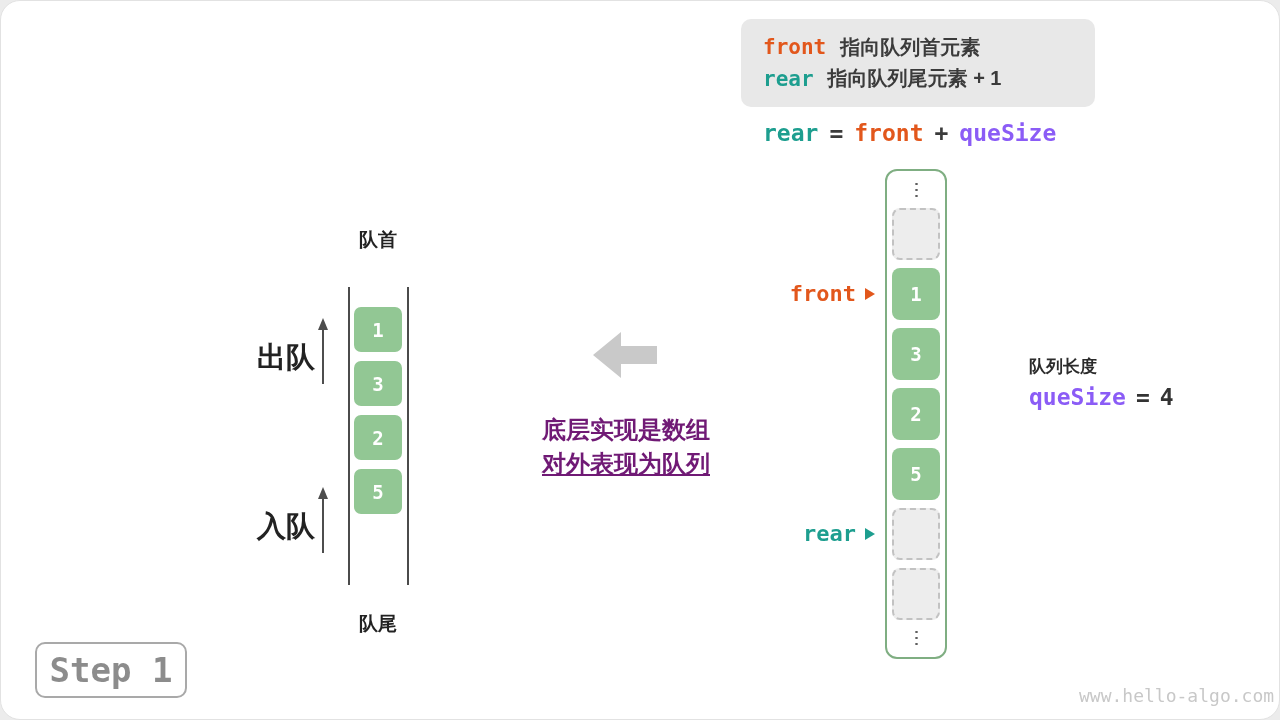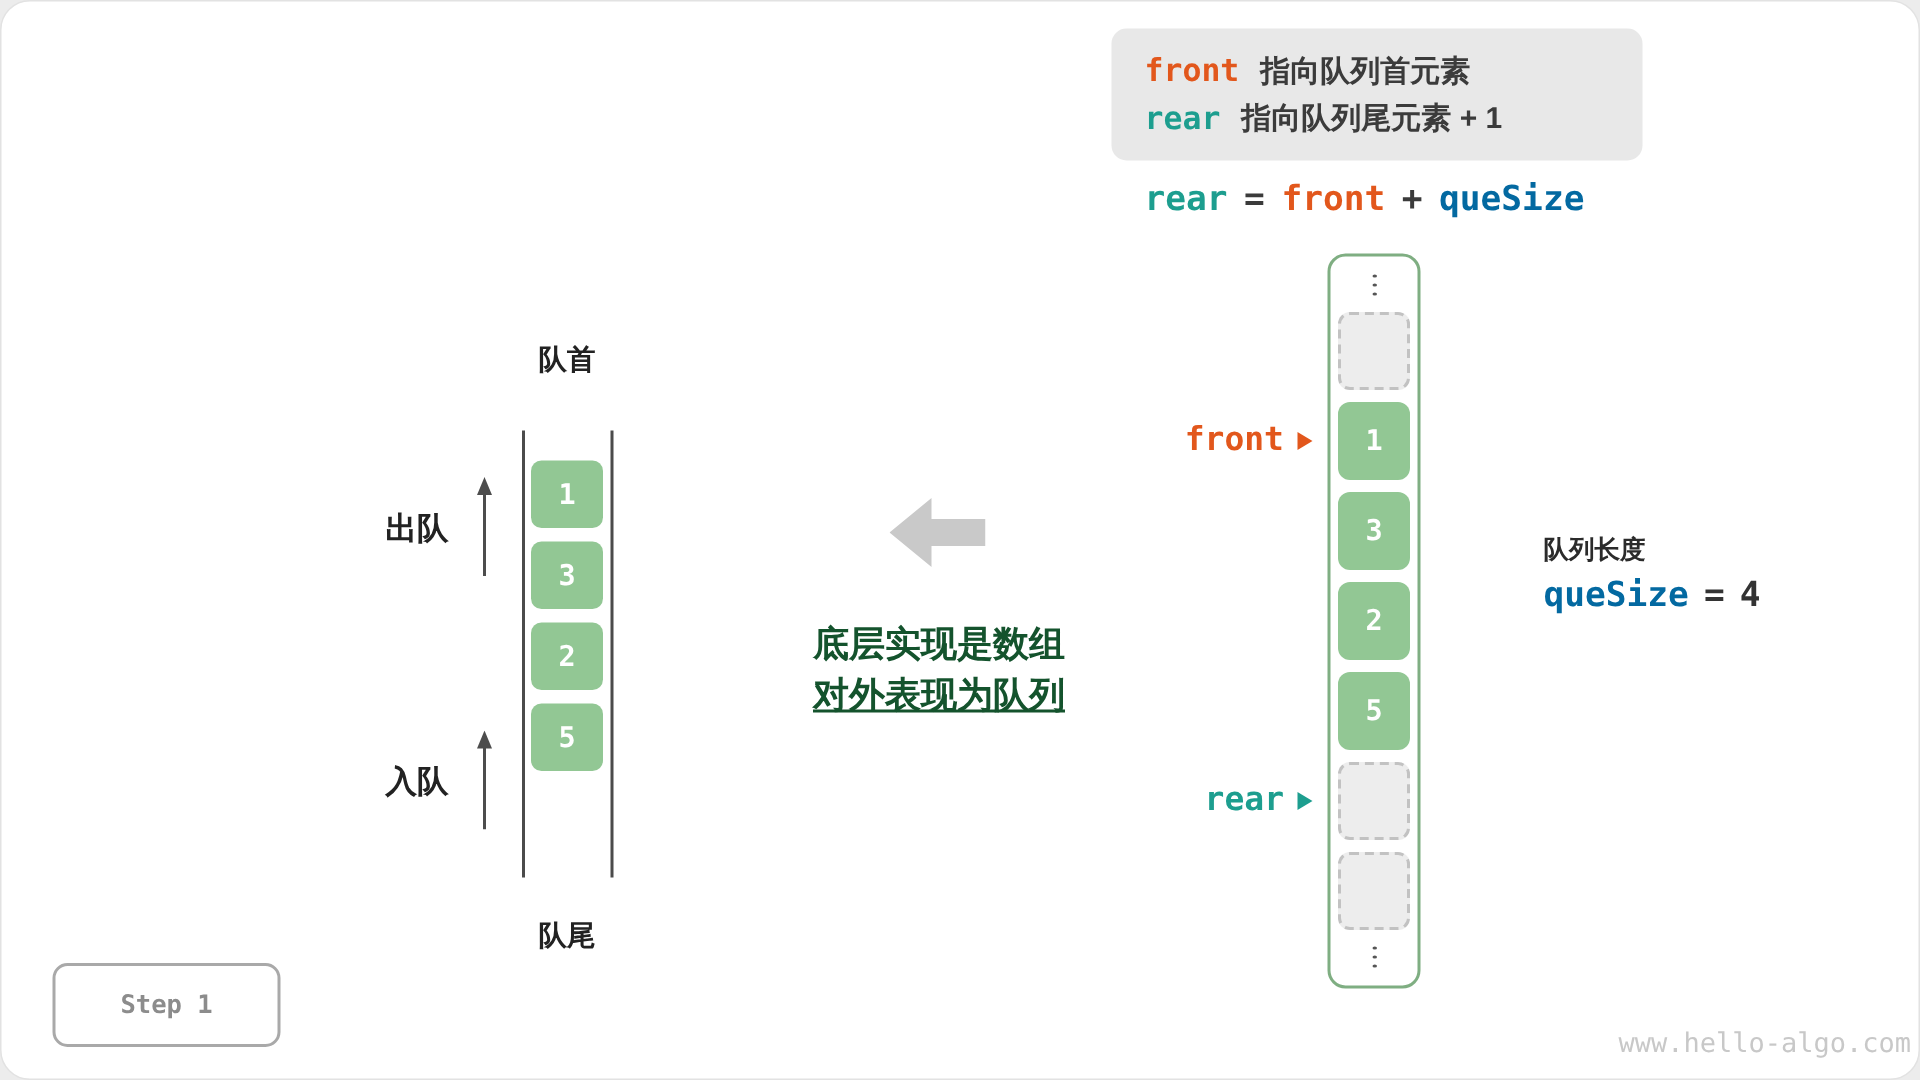--- a/index.html
+++ b/index.html
@@ -9,42 +9,42 @@
 
   
   .legend{position:absolute;left:740px;top:18px;width:354px;height:88px;background:#e8e8e8;
     border-radius:10px;padding:10px 22px;box-sizing:border-box;display:flex;
     flex-direction:column;justify-content:space-evenly;}
   .legend-line{display:flex;align-items:center;gap:14px;color:#3b3b3b;
     font-weight:bold;font-size:20px;}
   .kw{font-family:"DejaVu Sans Mono",monospace;font-weight:bold;font-size:21px;}
   .c-front{color:#e2571c;}
   .c-rear{color:#1d9e8f;}
-  .c-quesize{color:#0369a1;}
+  .c-quesize{color:#8b5cf6;}
   .c-dark{color:#3b3b3b;}
 
   
   .formula{position:absolute;left:762px;top:119px;display:flex;gap:11px;
     font-family:"DejaVu Sans Mono",monospace;font-weight:bold;font-size:23px;}
 
   
   .qlabel{position:absolute;width:80px;text-align:center;font-size:19px;
     font-weight:bold;color:#222222;}
   .qline{position:absolute;top:286px;width:2px;height:298px;background:#4b4b4b;}
   .qcells{position:absolute;left:353px;top:306px;display:flex;flex-direction:column;gap:9px;}
   .qcell{width:48px;height:45px;background:#92c794;border-radius:7px;color:#ffffff;
     display:flex;align-items:center;justify-content:center;
     font-family:"DejaVu Sans Mono",monospace;font-weight:bold;font-size:19px;}
-  .oplabel{position:absolute;font-size:21px;font-weight:bold;color:#222222;}
+  .oplabel{position:absolute;font-size:29px;font-weight:bold;color:#222222;}
   .oparrow{position:absolute;width:16px;height:66px;}
 
   
   .bigarrow{position:absolute;left:592px;top:331px;}
   .caption{position:absolute;left:495px;width:260px;text-align:center;
-    font-size:24px;font-weight:bold;color:#14532d;line-height:34px;}
+    font-size:24px;font-weight:bold;color:#701a75;line-height:34px;}
 
   
   .array{position:absolute;left:884px;top:168px;width:62px;border:2px solid #7fae82;
     border-radius:12px;background:#ffffff;display:flex;flex-direction:column;
     align-items:center;padding:9px 0;gap:8px;box-sizing:border-box;}
   .vdots{display:flex;flex-direction:column;gap:4px;padding:3px 0;height:20px;
     box-sizing:border-box;justify-content:center;}
   .vdots i{width:3px;height:3px;border-radius:50%;background:#555555;}
   .acell{width:48px;height:52px;border-radius:8px;box-sizing:border-box;
     display:flex;align-items:center;justify-content:center;
@@ -60,21 +60,21 @@
 
   .lenlabel{position:absolute;left:1028px;top:354px;font-size:17px;
     font-weight:bold;color:#2b2b2b;}
   .sizeline{position:absolute;left:1028px;top:383px;display:flex;gap:10px;
     font-family:"DejaVu Sans Mono",monospace;font-weight:bold;font-size:23px;color:#333333;}
 
   
   .step{position:absolute;left:34px;top:641px;width:148px;height:52px;background:#ffffff;
     border:2.5px solid #a9a9a9;border-radius:10px;display:flex;align-items:center;
     justify-content:center;color:#8c8c8c;font-family:"DejaVu Sans Mono",monospace;
-    font-weight:bold;font-size:17px;}
+    font-weight:bold;font-size:34px;}
   .watermark{position:absolute;left:1078px;top:684px;font-family:"DejaVu Sans Mono",monospace;
     font-size:18px;color:#c8c8c8;}
 </style>
 </head>
 <body>
 
 <div class="canvas">
 
   <div class="legend">
     <div class="legend-line">

